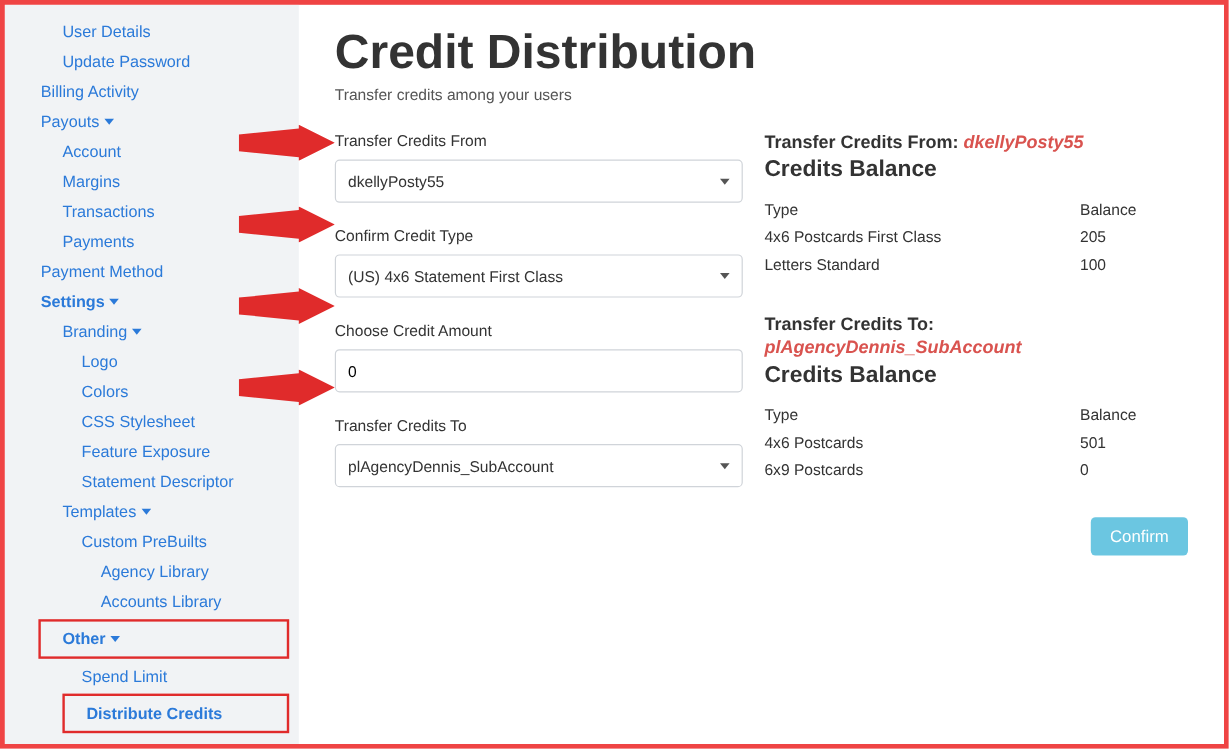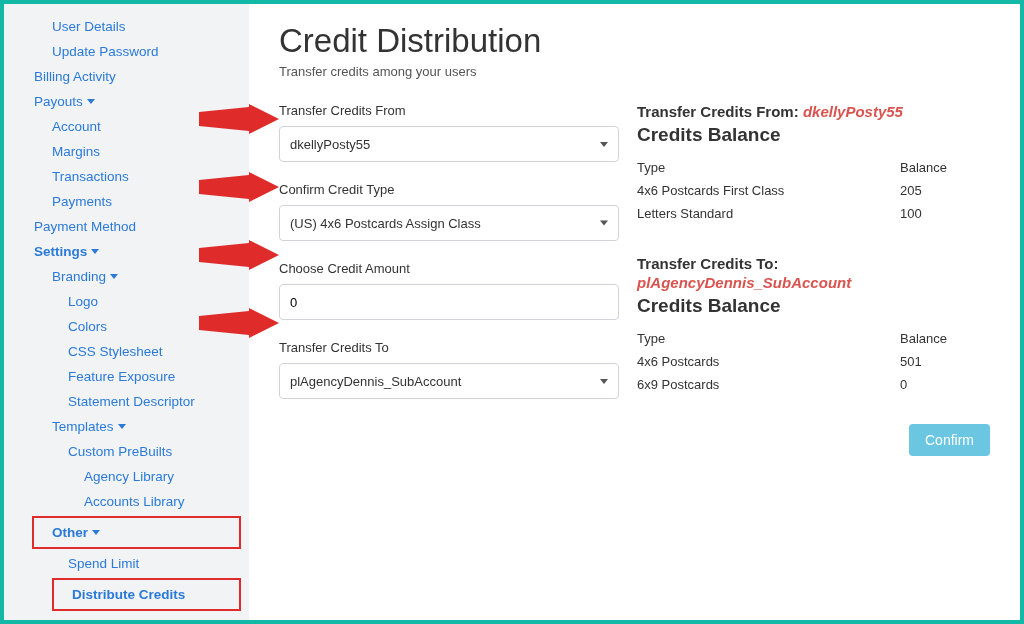--- a/index.html
+++ b/index.html
@@ -3,21 +3,21 @@
 <meta charset="utf-8">
 <style>
   * { box-sizing: border-box; margin: 0; padding: 0; }
   body {
     font-family: -apple-system, "Segoe UI", Arial, sans-serif;
     background: #f5f5f5;
     font-size: 14px;
     color: #333;
   }
   .outer {
-    border: 4px solid #14b8a6;
+    border: 4px solid #ef4444;
     width: 1024px;
     height: 624px;
     overflow: hidden;
     display: flex;
     background: #fff;
     position: relative;
   }
   .sidebar {
     width: 245px;
     background: #f1f3f5;
@@ -54,21 +54,21 @@
   }
   .redbox.sub { margin-left: 48px; }
   .redbox a { padding-left: 18px; }
 
   .main {
     flex: 1;
     padding: 18px 30px 20px 30px;
     overflow: hidden;
     position: relative;
   }
-  .page-title { font-size: 33px; font-weight: 400; margin-bottom: 4px; }
+  .page-title { font-size: 40px; font-weight: 700; margin-bottom: 4px; }
   .page-sub { font-size: 13px; color: #555; margin-bottom: 24px; }
 
   .columns { display: flex; gap: 18px; }
   .left-col { width: 340px; }
   .right-col { flex: 1; }
 
   .field-group { margin-bottom: 20px; }
   .field-label { font-size: 13px; color: #333; margin-bottom: 8px; display:block; }
   .field-input {
     width: 100%;
@@ -172,21 +172,21 @@
           <label class="field-label">Transfer Credits From</label>
           <div class="field-input dd">
             <span>dkellyPosty55</span>
             <span class="caret-dd"></span>
           </div>
         </div>
         <div class="field-group">
           <label class="field-label">Confirm Credit Type</label>
           <div class="select-wrap">
             <div class="field-input dd">
-              <span>(US) 4x6 Postcards Assign Class</span>
+              <span>(US) 4x6 Statement First Class</span>
               <span class="caret-dd"></span>
             </div>
           </div>
         </div>
         <div class="field-group">
           <label class="field-label">Choose Credit Amount</label>
           <input class="field-input" type="text" value="0" style="">
         </div>
         <div class="field-group">
           <label class="field-label">Transfer Credits To</label>

